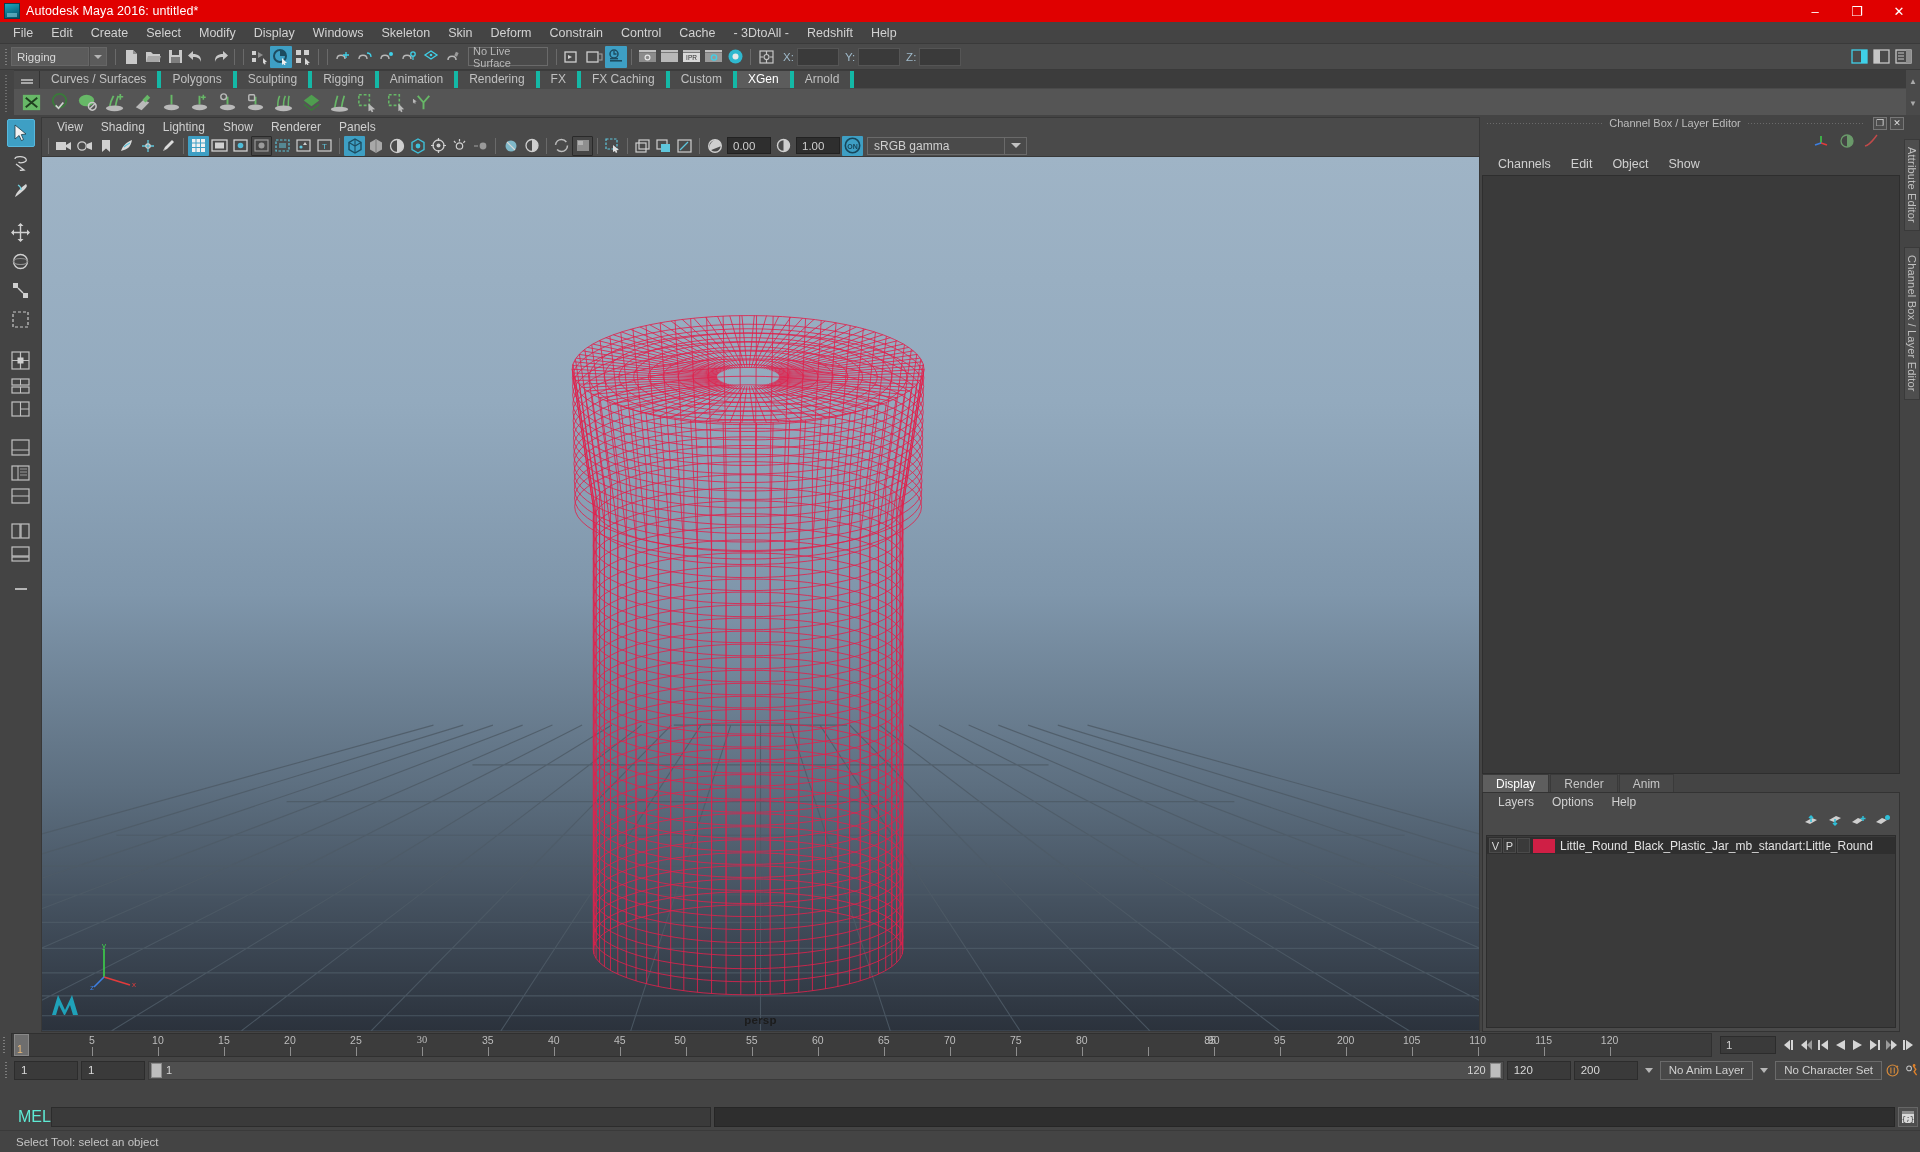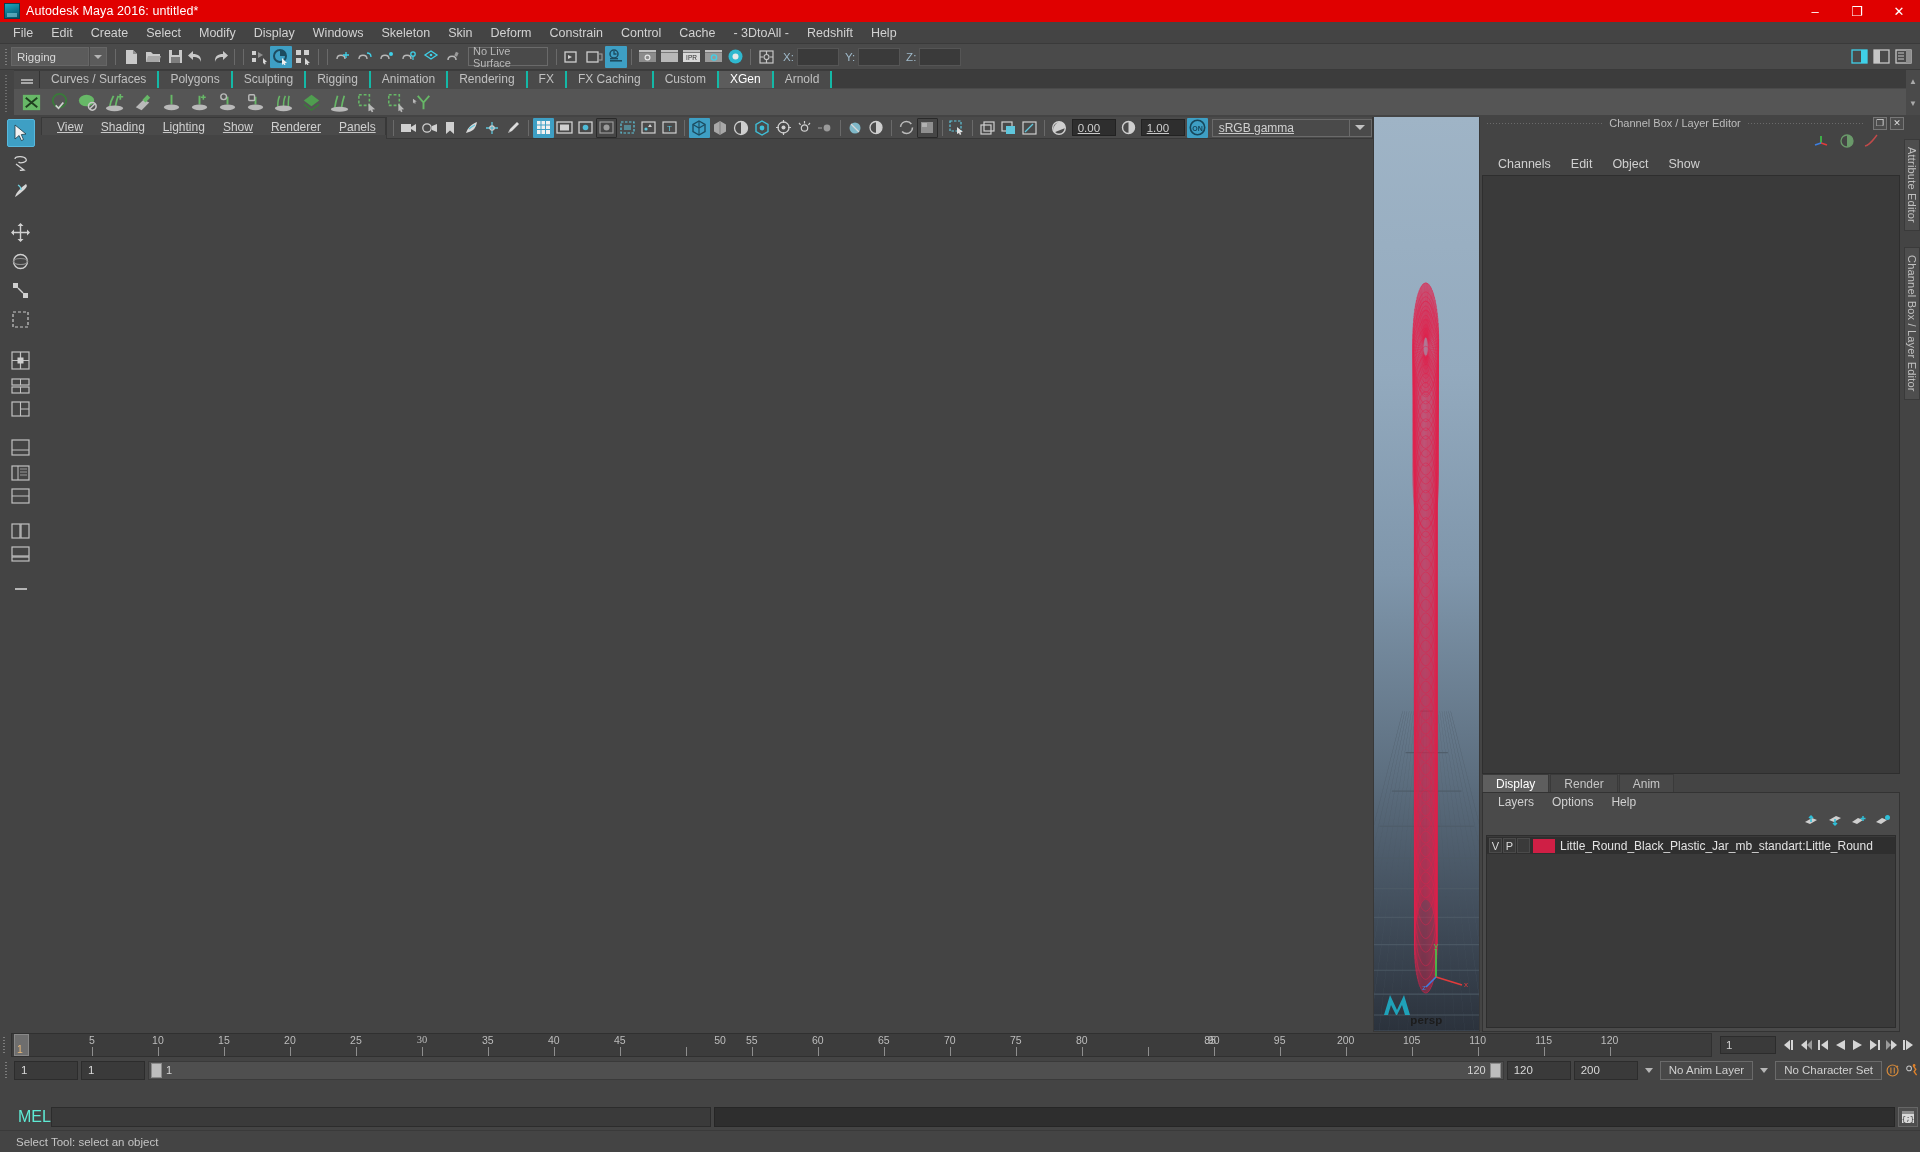--- a/index.html
+++ b/index.html
@@ -97,21 +97,21 @@
   }
   .shelf-col { flex:1; display:flex; flex-direction:column; }
   .shelf-tabs { height:18px; display:flex; align-items:flex-end; background:#3c3c3c; }
   .shelf-handle {
     width:26px; height:17px; display:flex; align-items:center; justify-content:center;
     background:#4a4a4a; border-right:1px solid #333;
   }
   .shelf-handle::after { content:""; width:12px; height:2px; background:#a8a8a8; box-shadow:0 3px 0 #a8a8a8; }
   .shelf-tab {
     padding:0 11px; height:17px; line-height:17px; font-size:12px; color:#c0c0c0;
-    background:#4a4a4a; border-right:2px solid #14b8a6; white-space:nowrap;
+    background:#4a4a4a; border-right:4px solid #14b8a6; white-space:nowrap;
   }
   .shelf-tab.active { background:#5c5c5c; color:#ffffff; }
   .shelf-icons {
     flex:1; background:#555555; display:flex; align-items:center; padding-left:4px; gap:2px;
     border-top:1px solid #4a4a4a;
   }
   .sh-ico {
     width:26px; height:25px; display:flex; align-items:center; justify-content:center;
     border-radius:1px;
   }
@@ -128,21 +128,21 @@
   }
   .tool-btn {
     width:28px; height:28px; display:flex; align-items:center; justify-content:center;
     border:1px solid transparent; border-radius:2px;
   }
   .tool-btn.sel { background:#3e9fc4; border-color:#57b8dd; }
   .tool-gap { height:11px; }
   .tool-btn.small { height:22px; }
 
   
-  .vp-panel { flex:1; display:flex; flex-direction:row; min-width:0; background:#444; padding:2px 0 0 0;text-decoration:underline; }
+  .vp-panel { flex:1; display:flex; flex-direction:column; min-width:0; background:#444; padding:2px 0 0 0; }
   .vp-menubar {
     height:18px; flex:0 0 18px; background:#4a4a4a; display:flex; align-items:center;
     padding-left:6px; border:1px solid #383838; border-bottom:none;
   }
   .vp-menu { padding:0 9px; font-size:12px; color:#d0d0d0; line-height:18px; }
   .vp-toolbar {
     height:22px; flex:0 0 22px; background:#4a4a4a; display:flex; align-items:center;
     padding-left:2px; border:1px solid #383838; border-top:none;
   }
   .vp-ico {
@@ -1095,21 +1095,21 @@
           <div class="tick-lbl" style="left: 343.918px;">25</div>
           <div class="tick-mark" style="left: 343.918px;"></div>
           <div class="tick-lbl" style="left: 409.902px; font-family: Liberation Serif, serif;">30</div>
           <div class="tick-mark" style="left: 409.902px;"></div>
           <div class="tick-lbl" style="left: 475.885px;">35</div>
           <div class="tick-mark" style="left: 475.885px;"></div>
           <div class="tick-lbl" style="left: 541.869px;">40</div>
           <div class="tick-mark" style="left: 541.869px;"></div>
           <div class="tick-lbl" style="left: 607.852px;">45</div>
           <div class="tick-mark" style="left: 607.852px;"></div>
-          <div class="tick-lbl" style="left: 708px;">50</div>
+          <div class="tick-lbl" style="left: 668px;">50</div>
           <div class="tick-mark" style="left: 673.836px;"></div>
           <div class="tick-lbl" style="left: 739.82px;">55</div>
           <div class="tick-mark" style="left: 739.82px;"></div>
           <div class="tick-lbl" style="left: 805.803px;">60</div>
           <div class="tick-mark" style="left: 805.803px;"></div>
           <div class="tick-lbl" style="left: 871.787px;">65</div>
           <div class="tick-mark" style="left: 871.787px;"></div>
           <div class="tick-lbl" style="left: 937.77px;">70</div>
           <div class="tick-mark" style="left: 937.77px;"></div>
           <div class="tick-lbl" style="left: 1003.75px;">75</div>

